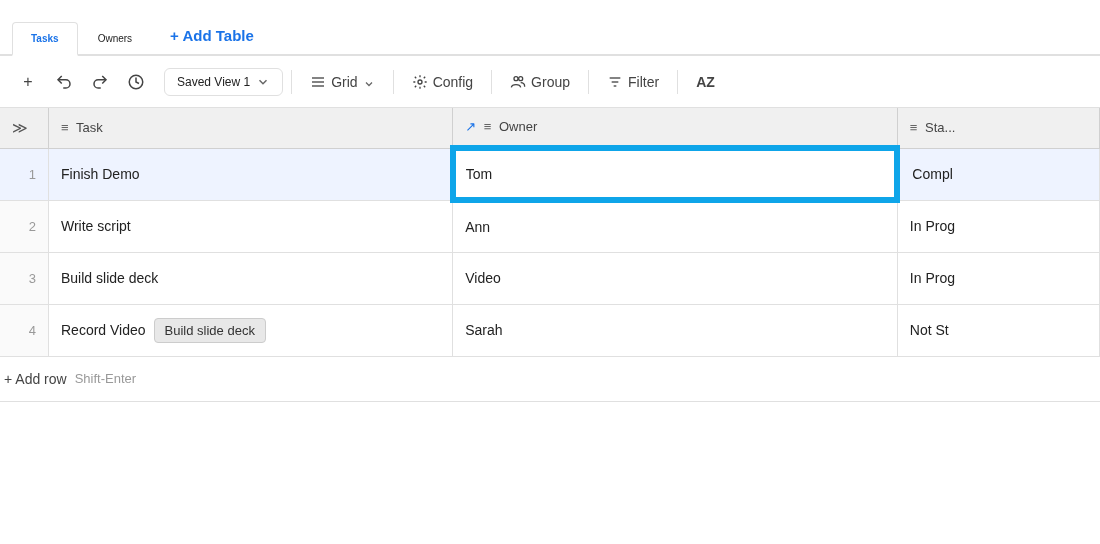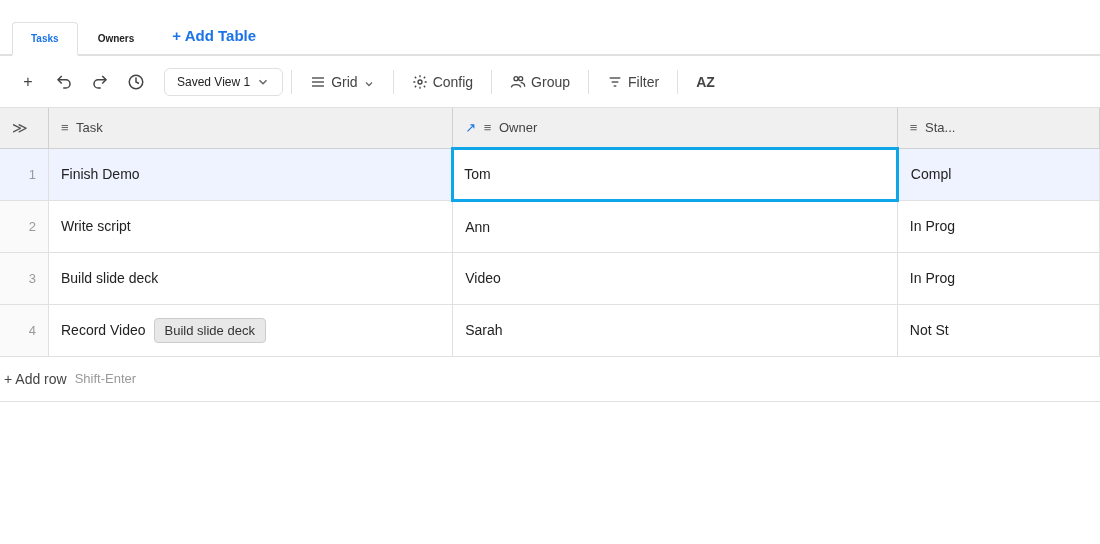--- a/index.html
+++ b/index.html
@@ -27,21 +27,21 @@
     .tab.active {
       background: #fff;
       border: 1.5px solid #e0e0e0;
       border-bottom: 2px solid #fff;
       color: #1a73e8;
       font-weight: 600;
       margin-bottom: -2px;
     }
     .tab.inactive {
       color: #222;
-      font-weight: 700;
+      font-weight: 400;
     }
     .add-table-btn {
       display: flex;
       align-items: center;
       gap: 6px;
       color: #1a73e8;
       font-size: 15px;
       font-weight: 600;
       cursor: pointer;
       padding: 10px 14px;
@@ -153,21 +153,21 @@
       width: 48px;
       background: #f0f0f0;
       border-right: 1px solid #d0d0d0;
     }
     .col-task { width: 400px; }
     .col-owner { width: 440px; }
     .col-status { width: 200px; }
 
     tr.row-1 td { background: #eef3ff; }
     tr.row-1 td.owner-cell {
-      border: 3px solid #0ea5e9;
+      border: 6px solid #0ea5e9;
       background: #fff;
       padding: 0 10px;
     }
 
     .header-icon {
       display: inline-block;
       margin-right: 4px;
       color: #666;
     }
     .sort-icon {

